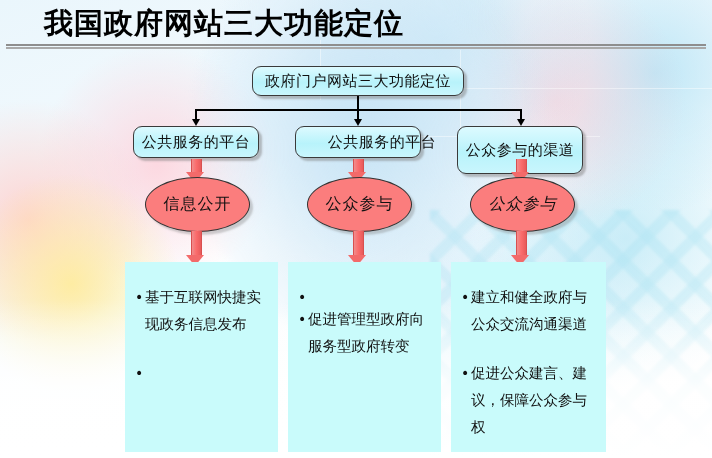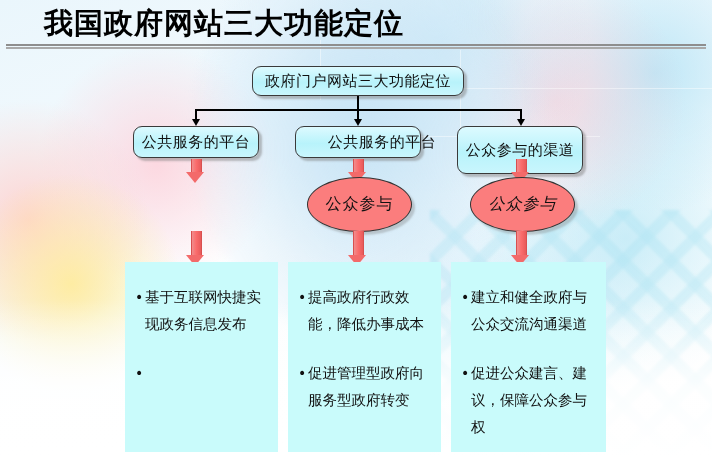--- a/index.html
+++ b/index.html
@@ -236,20 +236,23 @@
   </div>
   <div class="red-arrow" style="left:348px; top:159px; width:19px; height:24px;">
     <div class="shaft" style="height:14px;"></div>
     <div class="head" style="top:13px;"></div>
   </div>
   <div class="red-arrow" style="left:511px; top:159px; width:19px; height:24px;">
     <div class="shaft" style="height:14px;"></div>
     <div class="head" style="top:13px;"></div>
   </div>
 
+  <div class="node ellipse" style="left:145px; top:177px; width:105px; height:55px;">
+    <span>信息公开</span>
+  </div>
   <div class="node ellipse" style="left:307px; top:177px; width:105px; height:55px;">
     <span>公众参与</span>
   </div>
   <div class="node ellipse" style="left:470px; top:177px; width:105px; height:55px;font-style:italic;">
     <span>公众参与</span>
   </div>
 
   <div class="red-arrow" style="left:186px; top:231px; width:19px; height:36px;">
     <div class="shaft" style="height:25px;"></div>
     <div class="head" style="top:24px;"></div>
@@ -262,21 +265,21 @@
     <div class="shaft" style="height:25px;"></div>
     <div class="head" style="top:24px;"></div>
   </div>
 
   <div class="detail-box" style="left:125px; top:262px; width:153px; height:190px;">
     <p><span class="bullet">•</span><span>基于互联网快捷实现政务信息发布</span></p>
     <p><span class="bullet">•</span></p>
   </div>
 
   <div class="detail-box" style="left:288px; top:262px; width:153px; height:190px;">
-    <p><span class="bullet">•</span><span>提高政府行政效能，降低办事成本</span></p>
+    <p><span class="bullet">•</span></p>
     <p><span class="bullet">•</span><span>促进管理型政府向服务型政府转变</span></p>
   </div>
 
   <div class="detail-box" style="left:451px; top:262px; width:155px; height:190px;">
     <p><span class="bullet">•</span><span>建立和健全政府与公众交流沟通渠道</span></p>
     <p><span class="bullet">•</span><span>促进公众建言、建议，保障公众参与权</span></p>
   </div>
 
 </div>
 

